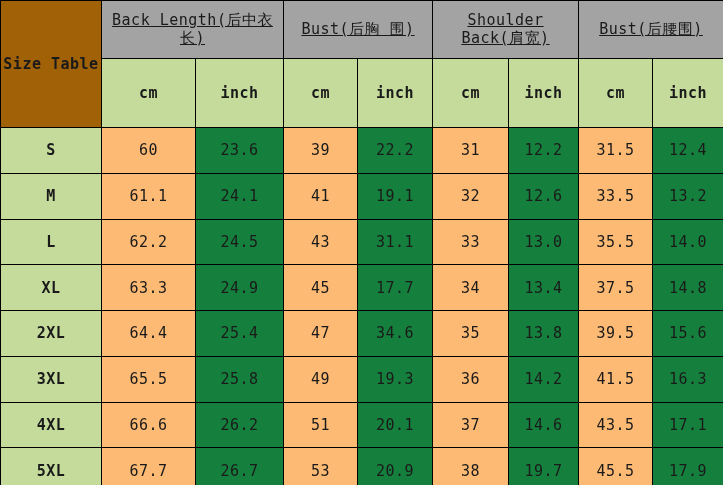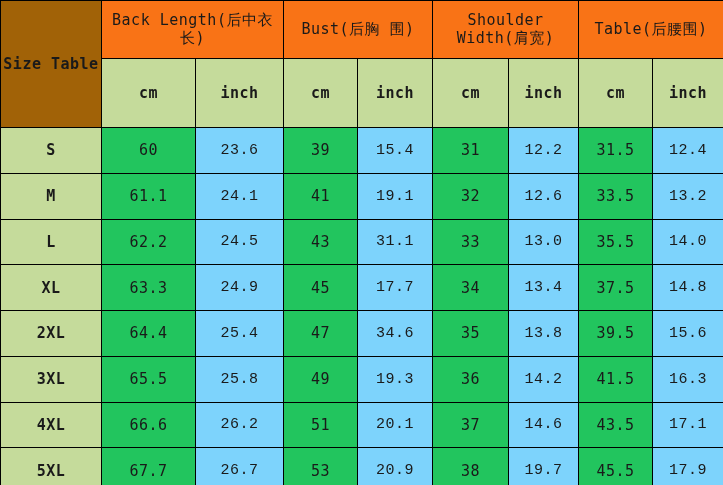--- a/index.html
+++ b/index.html
@@ -24,25 +24,26 @@
     border: 1px solid #000000;
     text-align: center;
     vertical-align: middle;
     padding: 0;
     color: #1a1a1a;
     font-size: 15px;
     letter-spacing: 0.5px;
   }
   
   td.hdr-group {
-    background: #f97316;
+    background: #a3a3a3;
     font-size: 15.5px;
     line-height: 1.18;
     letter-spacing: 1px;
     padding: 0 3px;
+    text-decoration: underline;
   }
   td.hdr-unit {
     background: #c5db9b;
     font-size: 15px;
     font-weight: bold;
     letter-spacing: 1px;
   }
   td.corner-cell {
     background: #a16207;
     font-size: 15.5px;
@@ -50,27 +51,26 @@
     letter-spacing: 1.5px;
   }
   
   td.size-cell {
     background: #c5db9b;
     font-weight: bold;
     font-size: 15px;
     letter-spacing: 1px;
   }
   td.cm-cell {
-    background: #22c55e;
+    background: #fdba74;
     letter-spacing: 1.5px;
   }
   td.inch-cell {
-    background: #7dd3fc;
+    background: #15803d;
     letter-spacing: 1.5px;
-    font-family: Liberation Mono, monospace;
   }
   
   col.c-size   { width: 101px; }
   col.c-bl-cm  { width: 94px; }
   col.c-bl-in  { width: 88px; }
   col.c-bu-cm  { width: 74px; }
   col.c-bu-in  { width: 75px; }
   col.c-sh-cm  { width: 76px; }
   col.c-sh-in  { width: 70px; }
   col.c-wa-cm  { width: 74px; }
@@ -93,40 +93,40 @@
     <col class="c-sh-cm">
       <col class="c-sh-in">
     <col class="c-wa-cm">
       <col class="c-wa-in">
   </colgroup>
   <tbody>
     <tr class="hdr-top-row">
       <td class="corner-cell" rowspan="2">Size Table</td>
       <td class="hdr-group" colspan="2">Back Length(后中衣长)</td>
       <td class="hdr-group" colspan="2">Bust(后胸 围)</td>
-      <td class="hdr-group" colspan="2">Shoulder Width(肩宽)</td>
-      <td class="hdr-group" colspan="2">Table(后腰围)</td>
+      <td class="hdr-group" colspan="2">Shoulder Back(肩宽)</td>
+      <td class="hdr-group" colspan="2">Bust(后腰围)</td>
     </tr>
     <tr class="hdr-unit-row">
       <td class="hdr-unit">cm</td>
       <td class="hdr-unit">inch</td>
       <td class="hdr-unit">cm</td>
       <td class="hdr-unit">inch</td>
       <td class="hdr-unit">cm</td>
       <td class="hdr-unit">inch</td>
       <td class="hdr-unit">cm</td>
       <td class="hdr-unit">inch</td>
     </tr>
 
     <tr class="data-row">
       <td class="size-cell">S</td>
       <td class="cm-cell">60</td>
       <td class="inch-cell">23.6</td>
       <td class="cm-cell">39</td>
-      <td class="inch-cell">15.4</td>
+      <td class="inch-cell">22.2</td>
       <td class="cm-cell">31</td>
       <td class="inch-cell">12.2</td>
       <td class="cm-cell">31.5</td>
       <td class="inch-cell">12.4</td>
     </tr>
     <tr class="data-row">
       <td class="size-cell">M</td>
       <td class="cm-cell">61.1</td>
       <td class="inch-cell">24.1</td>
       <td class="cm-cell">41</td>

